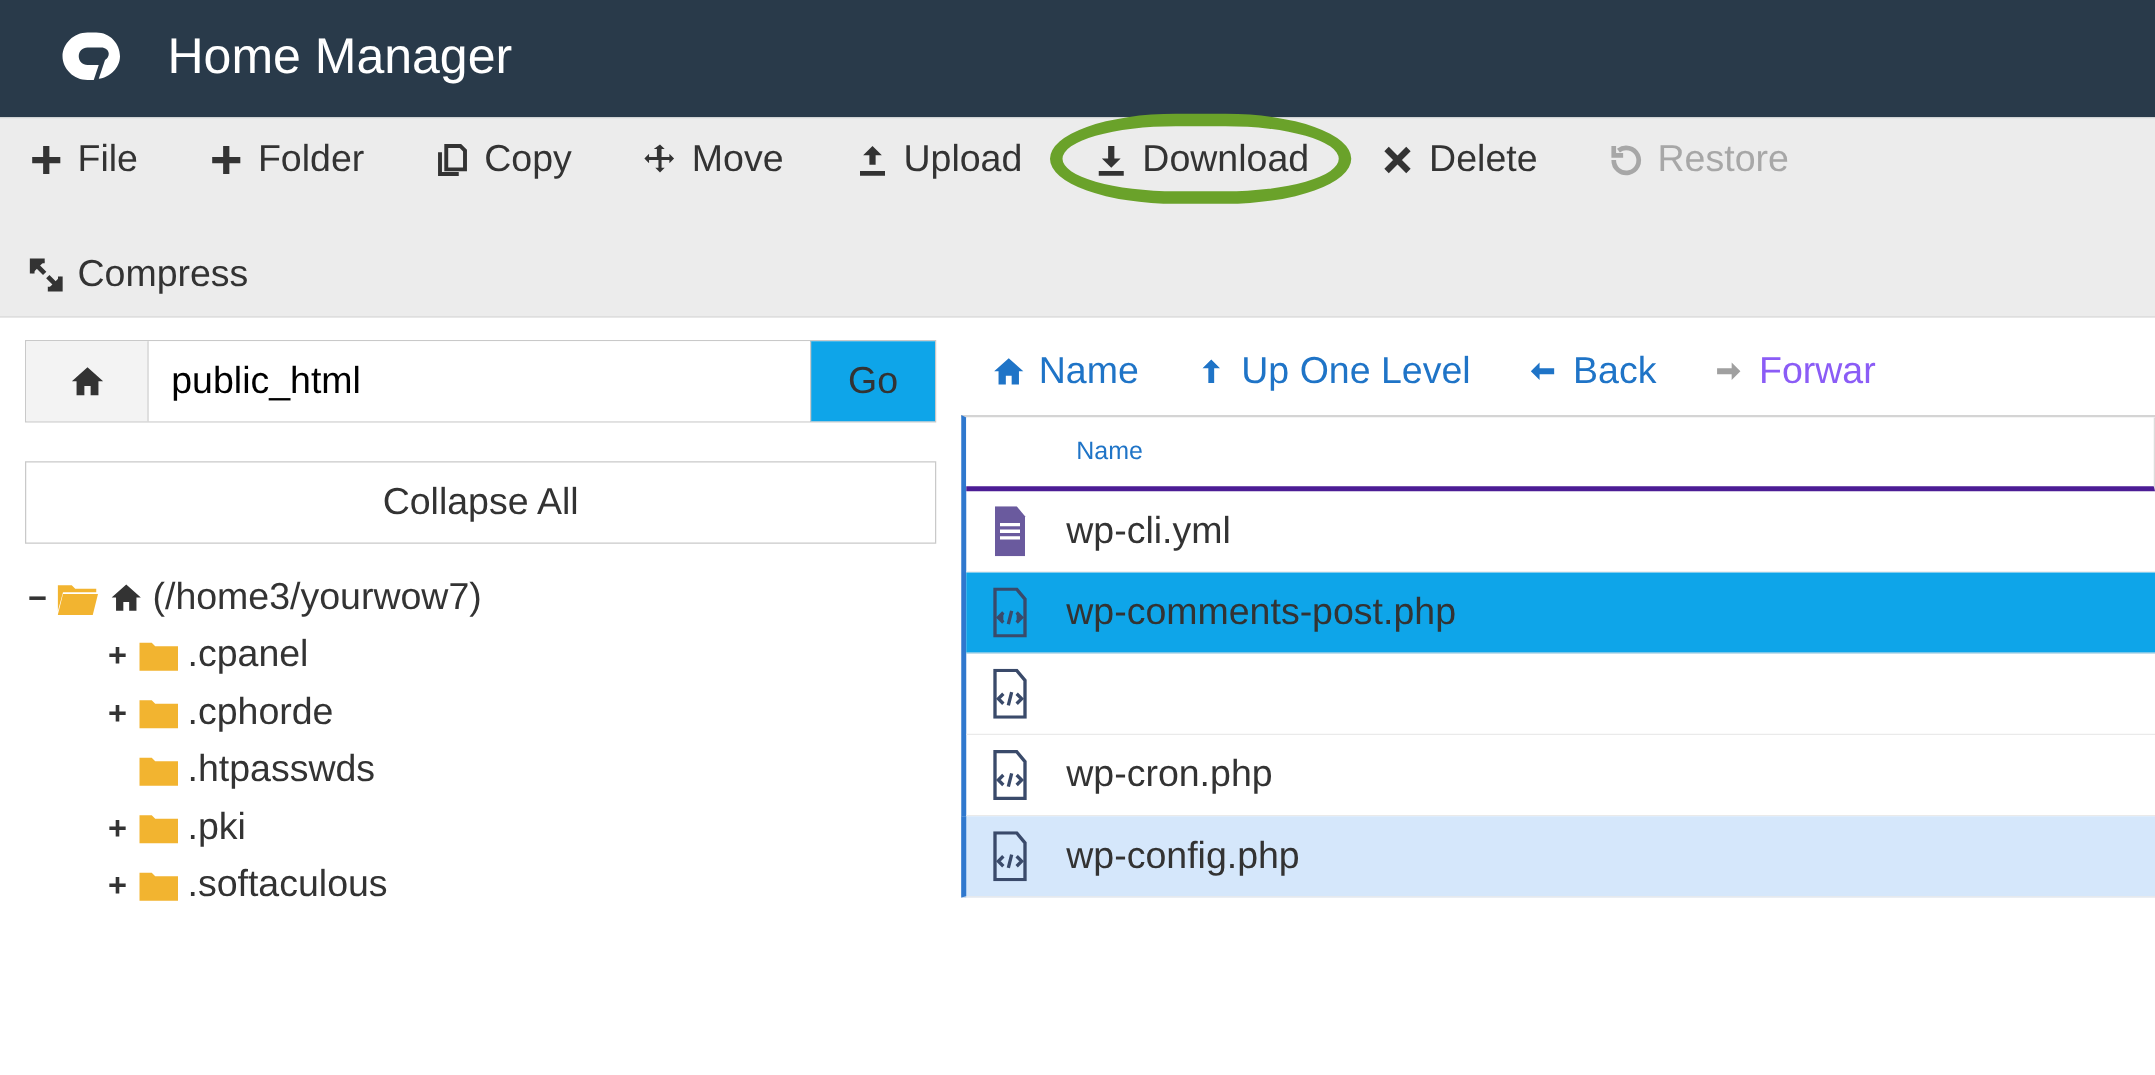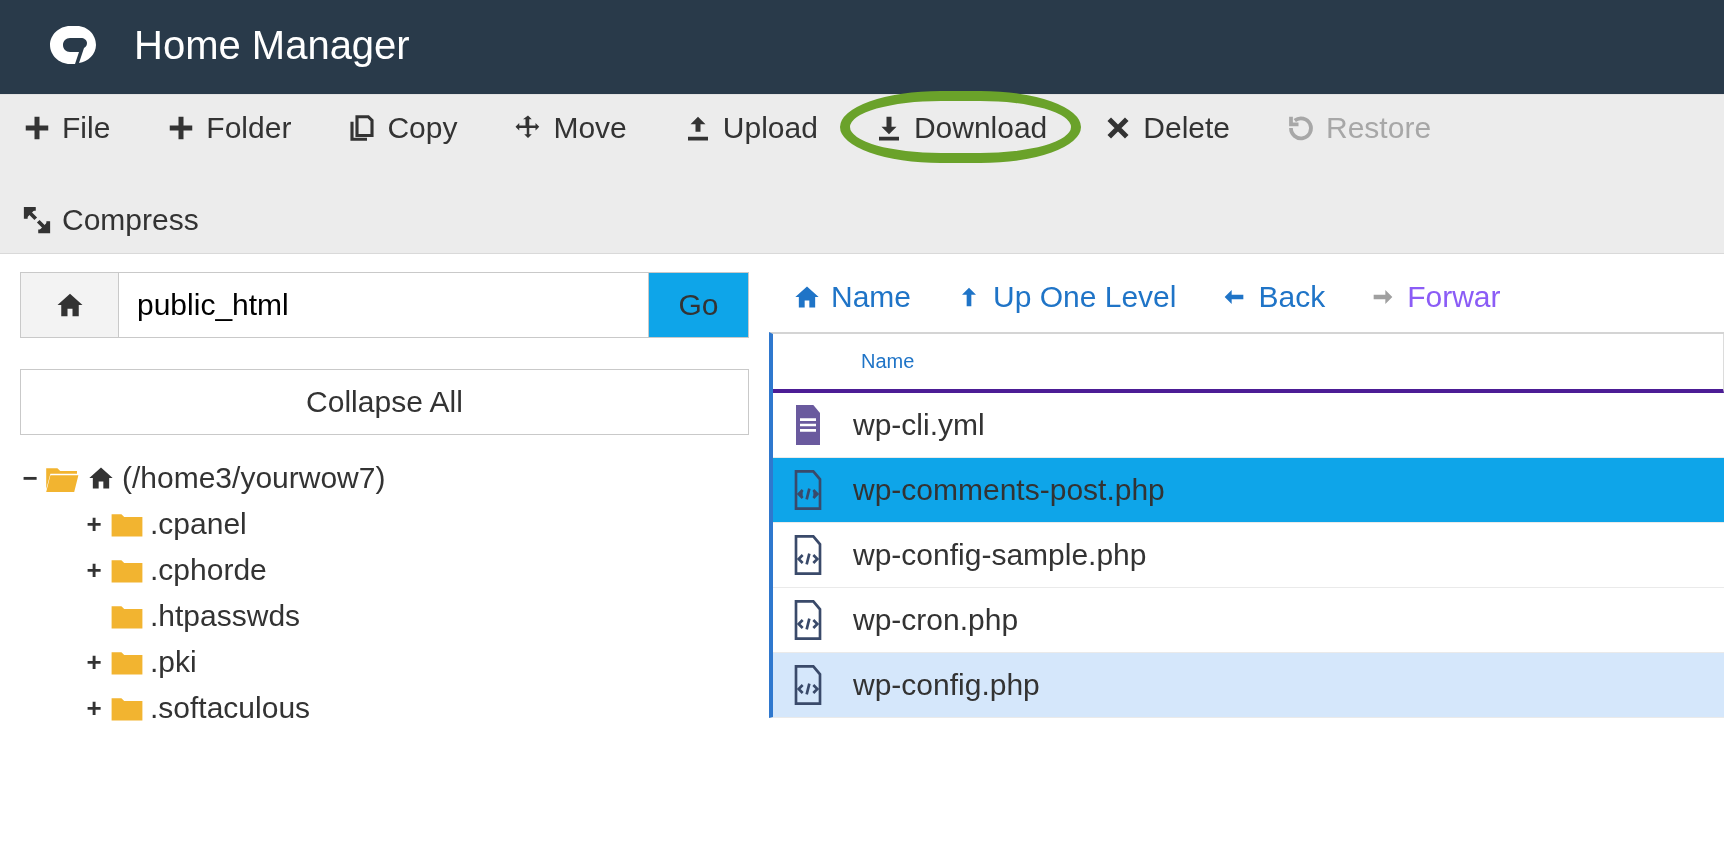--- a/index.html
+++ b/index.html
@@ -384,21 +384,20 @@
         <span>wp-comments-post.php</span>
       </div>
 
       <div class="file-row">
         <span class="file-icon">
           <svg viewBox="0 0 24 30">
               <path fill="none" stroke="#3a4a6a" stroke-width="2" d="M3 1h13l5 6v22H3z"></path>
               <path d="M8 15l-3 3 3 3M16 15l3 3-3 3M13 14l-2 8" stroke="#3a4a6a" stroke-width="2" fill="none"></path>
             </svg>
         </span>
-        <span>wp-config-sample.php</span>
       </div>
 
       <div class="file-row">
         <span class="file-icon">
           <svg viewBox="0 0 24 30">
               <path fill="none" stroke="#3a4a6a" stroke-width="2" d="M3 1h13l5 6v22H3z"></path>
               <path d="M8 15l-3 3 3 3M16 15l3 3-3 3M13 14l-2 8" stroke="#3a4a6a" stroke-width="2" fill="none"></path>
             </svg>
         </span>
         <span>wp-cron.php</span>

